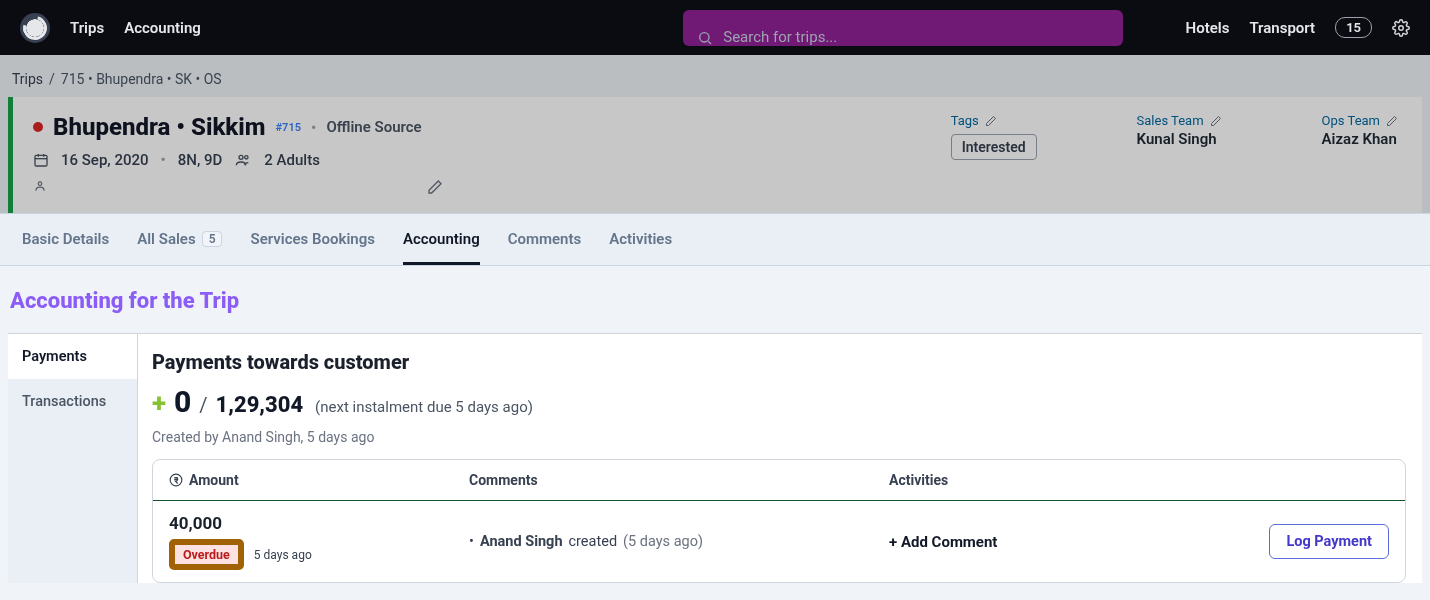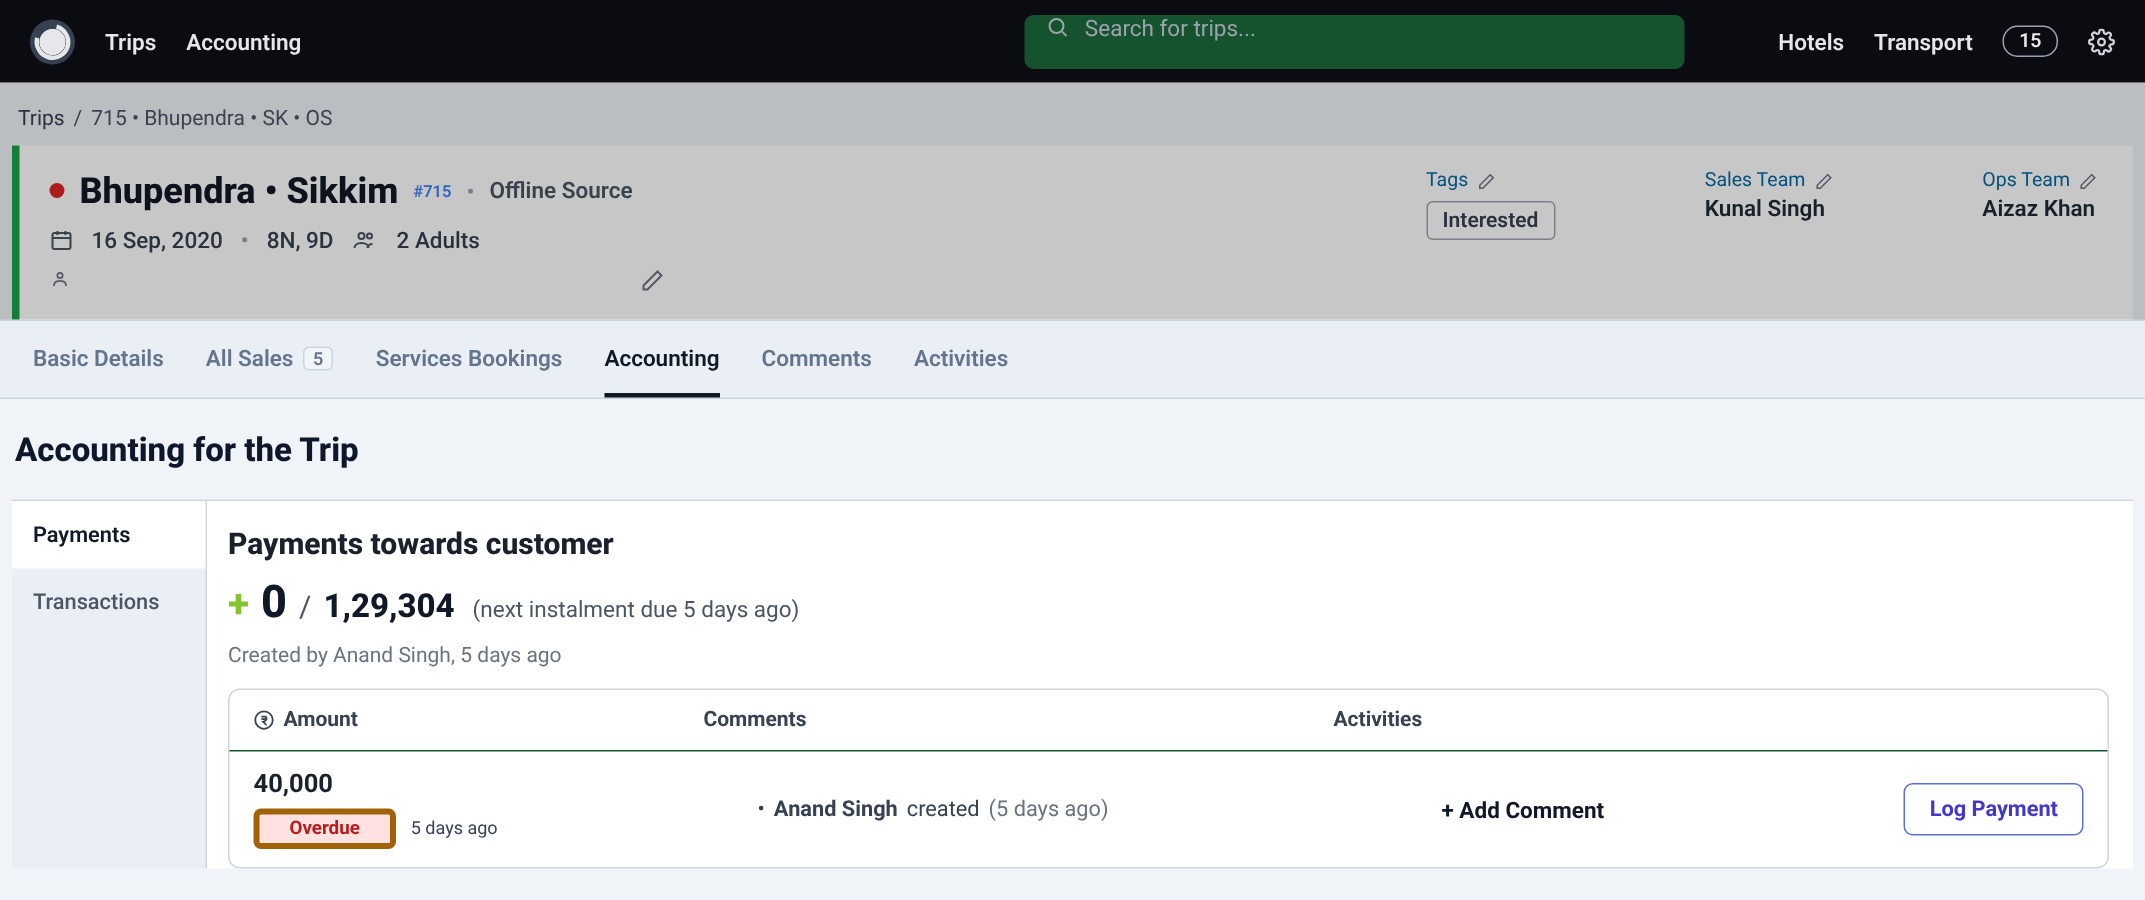--- a/index.html
+++ b/index.html
@@ -2,21 +2,21 @@
 <html><head>
   <meta charset="utf-8">
   <style>
     * { margin:0; padding:0; box-sizing:border-box; font-family:-apple-system,BlinkMacSystemFont,'Segoe UI',Roboto,sans-serif; }
     body { width:1430px; height:600px; background:#f0f4f8; overflow:hidden; color:#1a202c; }
     .topbar { height:55px; background:#0b0c12; display:flex; align-items:center; padding:0 20px; color:#d1d5db; gap:20px; }
     .logo { width:30px; height:30px; border-radius:50%; background:radial-gradient(circle,#e5e7eb 40%, #374151 42%); position:relative; display:flex; align-items:center; justify-content:center; }
     .logo::after { content:''; width:18px; height:18px; border-radius:50%; border:3px solid #e5e7eb; border-top-color:transparent; transform:rotate(-30deg); }
     .topnav-link { color:#e5e7eb; font-weight:600; font-size:15px; cursor:pointer; }
     .search-wrap { flex:1; display:flex; justify-content:center; margin-left:440px; }
-    .search-box { width:440px; height:36px; background:#14532d; border-radius:6px; display:flex; align-items:flex-start; padding:0 14px; gap:10px; }
+    .search-box { width:440px; height:36px; background:#701a75; border-radius:6px; display:flex; align-items:flex-end; padding:0 14px; gap:10px; }
     .search-box input { background:transparent; border:none; outline:none; color:#9ca3af; font-size:15px; flex:1; }
     .search-box input::placeholder { color:#9ca3af; }
     .right-links { display:flex; align-items:center; gap:20px; margin-left:20px; }
     .badge-pill { border:1.5px solid #9ca3af; border-radius:10px; padding:2px 10px; font-size:13px; font-weight:600; color:#e5e7eb; }
     .gear { width:18px; height:18px; }
 
     .dimmed { position:relative; }
     .dimmed::after { content:''; position:absolute; inset:0; background:rgba(0,0,0,.22); pointer-events:none; }
 
     .breadcrumb { padding:16px 12px 10px; font-size:14px; color:#4a5568; display:flex; gap:6px; align-items:center; }
@@ -37,43 +37,43 @@
     .block-label { color:#0369a1; font-size:13px; display:flex; align-items:center; gap:6px; }
     .tag-chip { display:inline-block; border:1px solid #9ca3af; border-radius:4px; padding:4px 10px; margin-top:6px; font-size:14px; font-weight:600; color:#374151; }
     .team-name { font-weight:600; font-size:15px; color:#1f2937; margin-top:2px; }
     .right-meta { position:absolute; right:24px; top:16px; display:flex; gap:100px; }
 
     .tabs-bar { display:flex; gap:28px; padding:0 22px; background:#e9eff5; border-top:1px solid #cbd5e1; border-bottom:1px solid #cbd5e1; margin-top:0; }
     .tab { padding:16px 0 14px; font-size:15px; font-weight:600; color:#64748b; cursor:pointer; display:flex; align-items:center; gap:6px; border-bottom:3px solid transparent; }
     .tab.active { color:#111827; border-bottom-color:#111827; }
     .count-box { border:1px solid #cbd5e1; border-radius:4px; padding:0 6px; font-size:12px; color:#64748b; background:#f1f5f9; }
 
-    .section-title { font-size:22px; font-weight:800; padding:22px 10px 20px; color:#0f172a; }
+    .section-title { font-size:22px; font-weight:800; padding:22px 10px 20px; color:#8b5cf6; }
 
     .acct-body { display:flex; border-top:1px solid #d1d5db; background:#fff; margin:0 8px; }
     .side-tabs { width:130px; background:#e9eff5; border-right:1px solid #d1d5db; }
     .side-tab { padding:14px 14px; font-size:14.5px; font-weight:500; color:#4b5563; cursor:pointer; }
     .side-tab.active { background:#fff; color:#111827; font-weight:600; }
 
     .pay-area { flex:1; padding:16px 16px 0 14px; }
     .pay-title { font-size:20px; font-weight:800; margin-bottom:10px; }
     .amount-row { display:flex; align-items:baseline; gap:8px; }
     .plus { color:#86c232; font-size:26px; font-weight:800; }
     .big-zero { font-size:30px; font-weight:800; color:#111827; }
     .slash { color:#4b5563; font-size:20px; }
     .total { font-size:22px; font-weight:800; color:#111827; }
     .note { color:#4b5563; font-size:15px; margin-left:4px; }
     .created { color:#6b7280; font-size:14px; margin-top:10px; }
 
     .pay-table { border:1px solid #d1d5db; border-radius:8px; margin-top:14px; }
     .pay-table-head { display:grid; grid-template-columns:300px 420px 1fr; padding:12px 16px; border-bottom:1px solid #14532d; font-weight:700; color:#374151; font-size:14px; }
     .pay-table-head .hcell { display:flex; align-items:center; gap:6px; }
-    .pay-table-row { display:grid; grid-template-columns:300px 420px 1fr; padding:12px 16px; align-items:center;gap:36px; }
+    .pay-table-row { display:grid; grid-template-columns:300px 420px 1fr; padding:12px 16px; align-items:center; }
     .amt { font-size:17px; font-weight:700; }
-    .overdue { display:inline-block; border:4px solid #a16207; background:#fee2e2; color:#b91c1c; font-size:12.5px; font-weight:700; border-radius:5px; padding:2px 20px; margin-top:6px; }
+    .overdue { display:inline-block; border:6px solid #a16207; background:#fee2e2; color:#b91c1c; font-size:12.5px; font-weight:700; border-radius:5px; padding:2px 8px; margin-top:6px; }
     .ago { font-size:12px; color:#374151; margin-left:6px; }
     .comment-line { font-size:14.5px; color:#374151; display:flex; align-items:center; gap:6px; }
     .comment-line .muted { color:#6b7280; }
     .act-cell { display:flex; align-items:center; justify-content:space-between; gap:14px; }
     .add-comment { font-weight:700; font-size:15px; color:#111827; cursor:pointer; }
     .log-btn { border:1.5px solid #5b6dd9; color:#4338ca; background:#fff; border-radius:6px; padding:8px 16px; font-weight:700; font-size:14.5px; cursor:pointer; }
 
     .inline-svg { display:inline-block; vertical-align:middle; }
   </style>
 </head>

